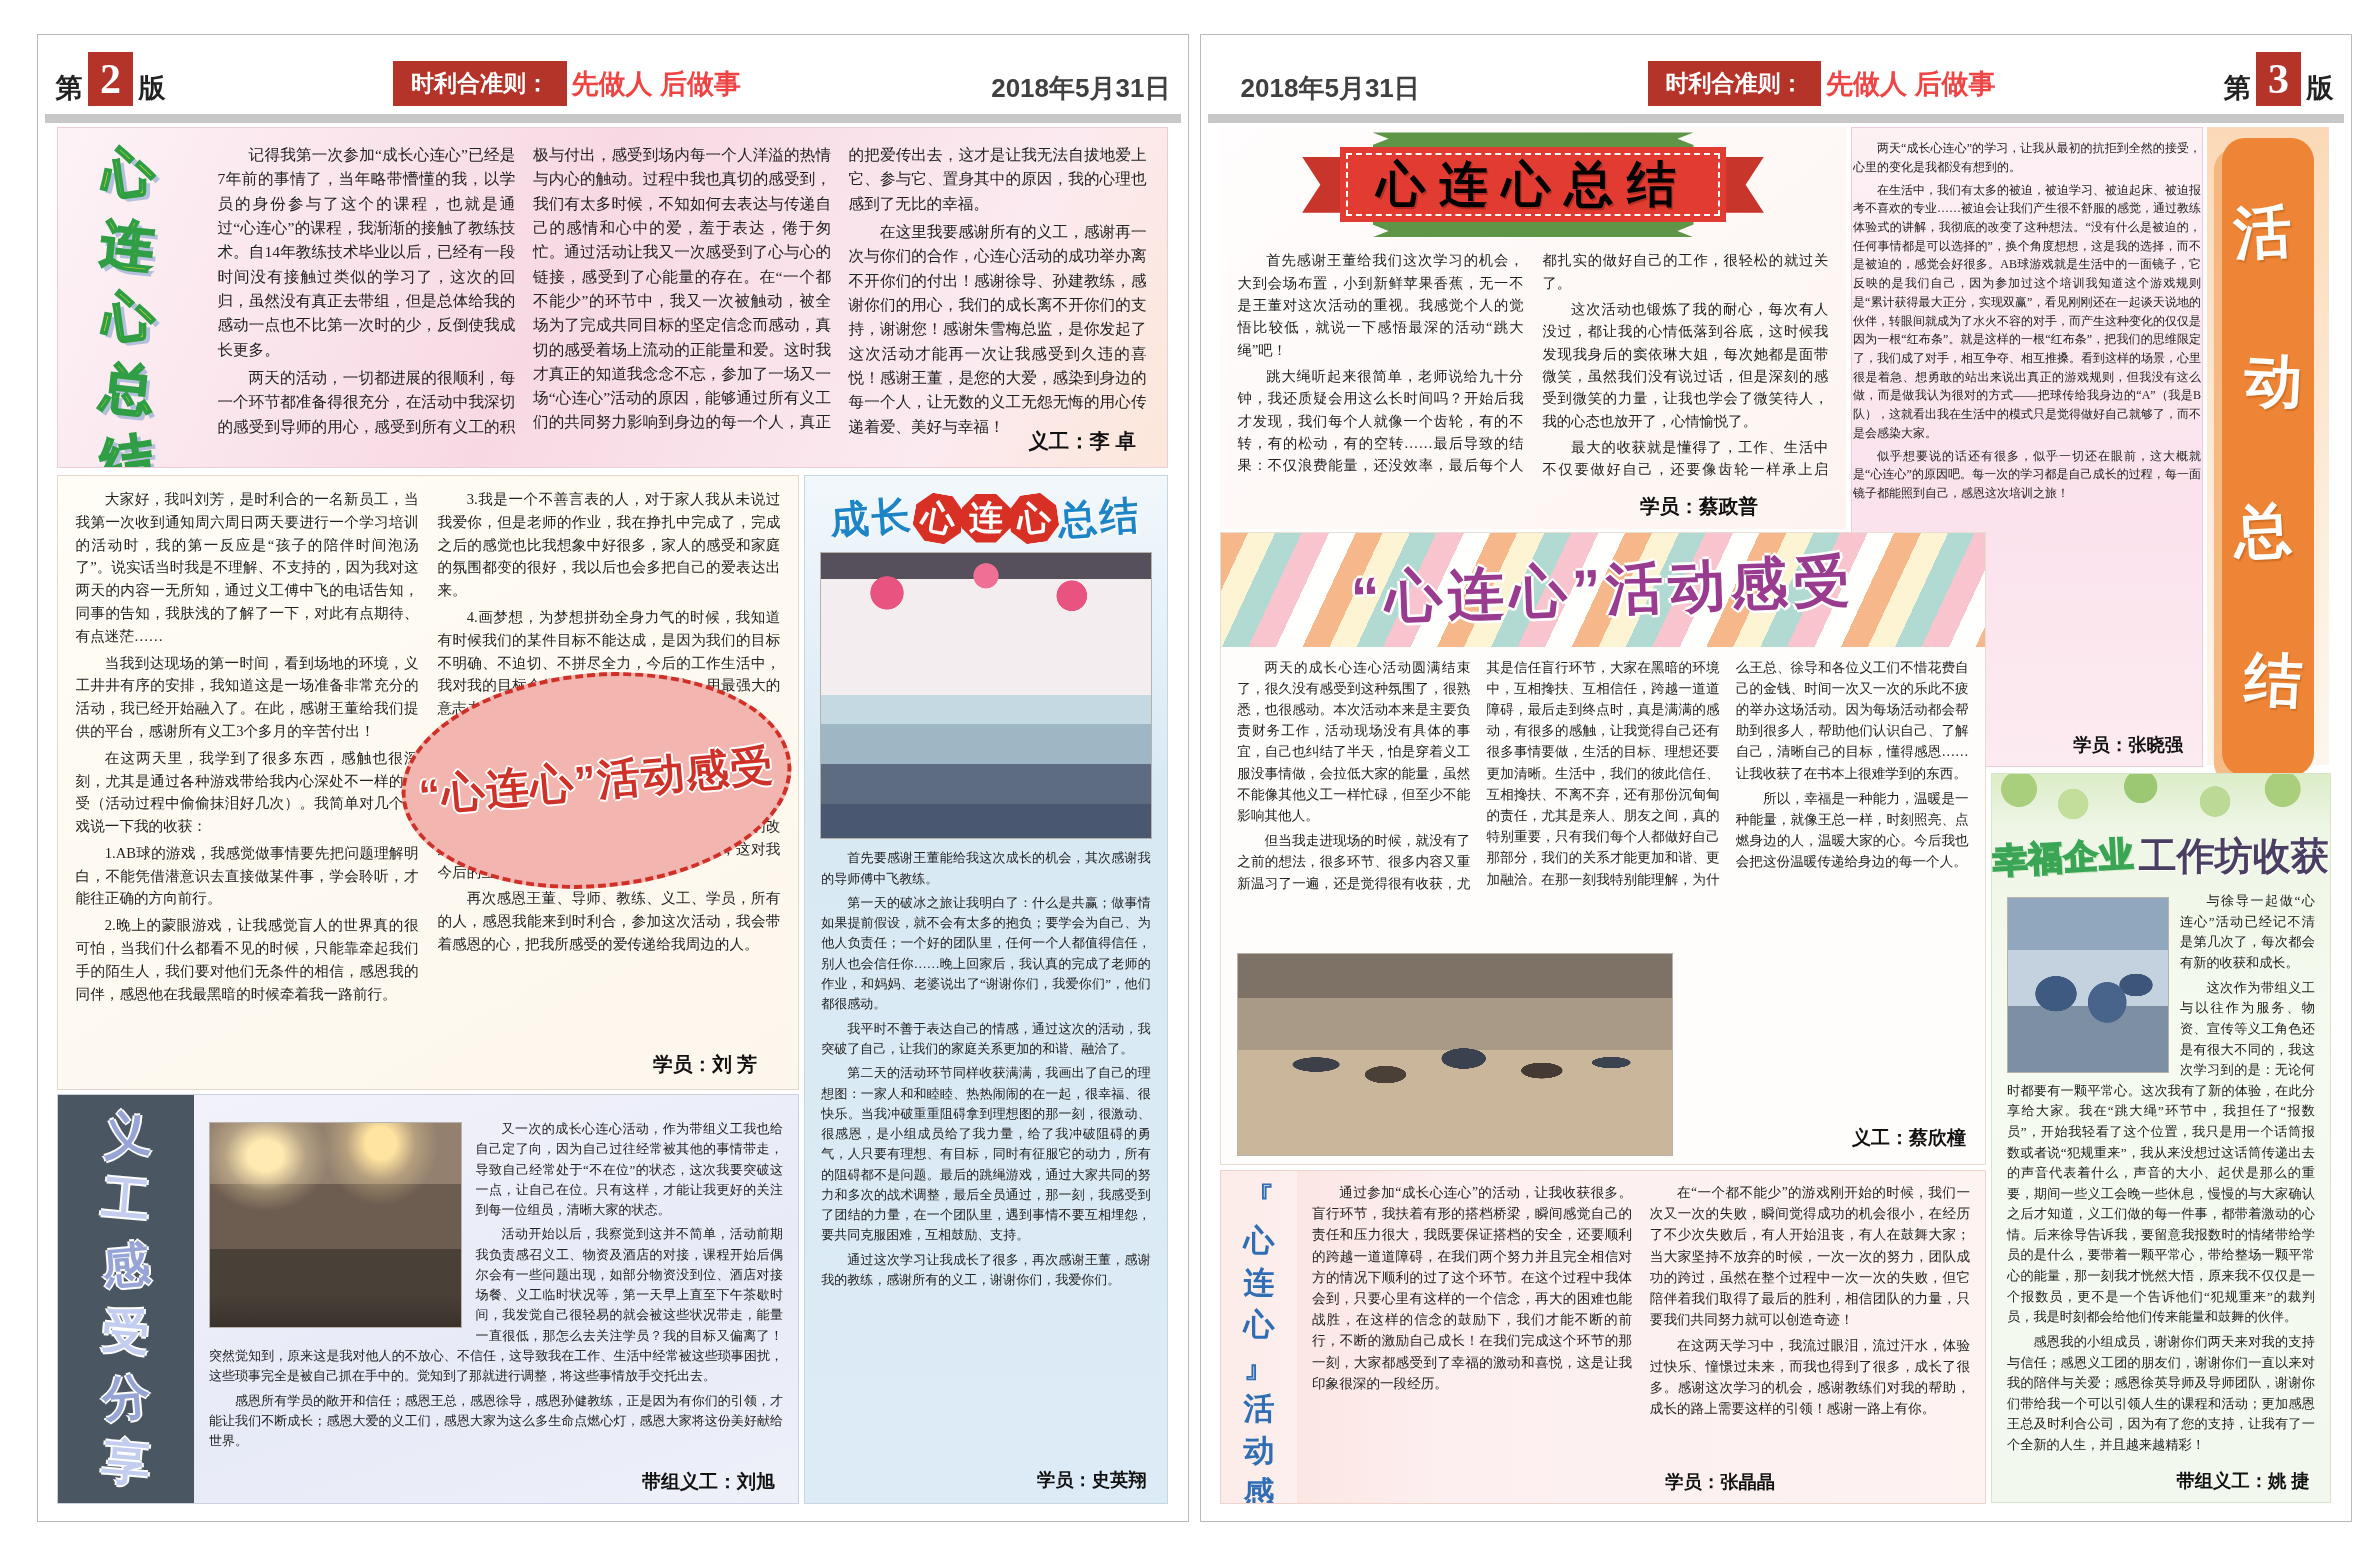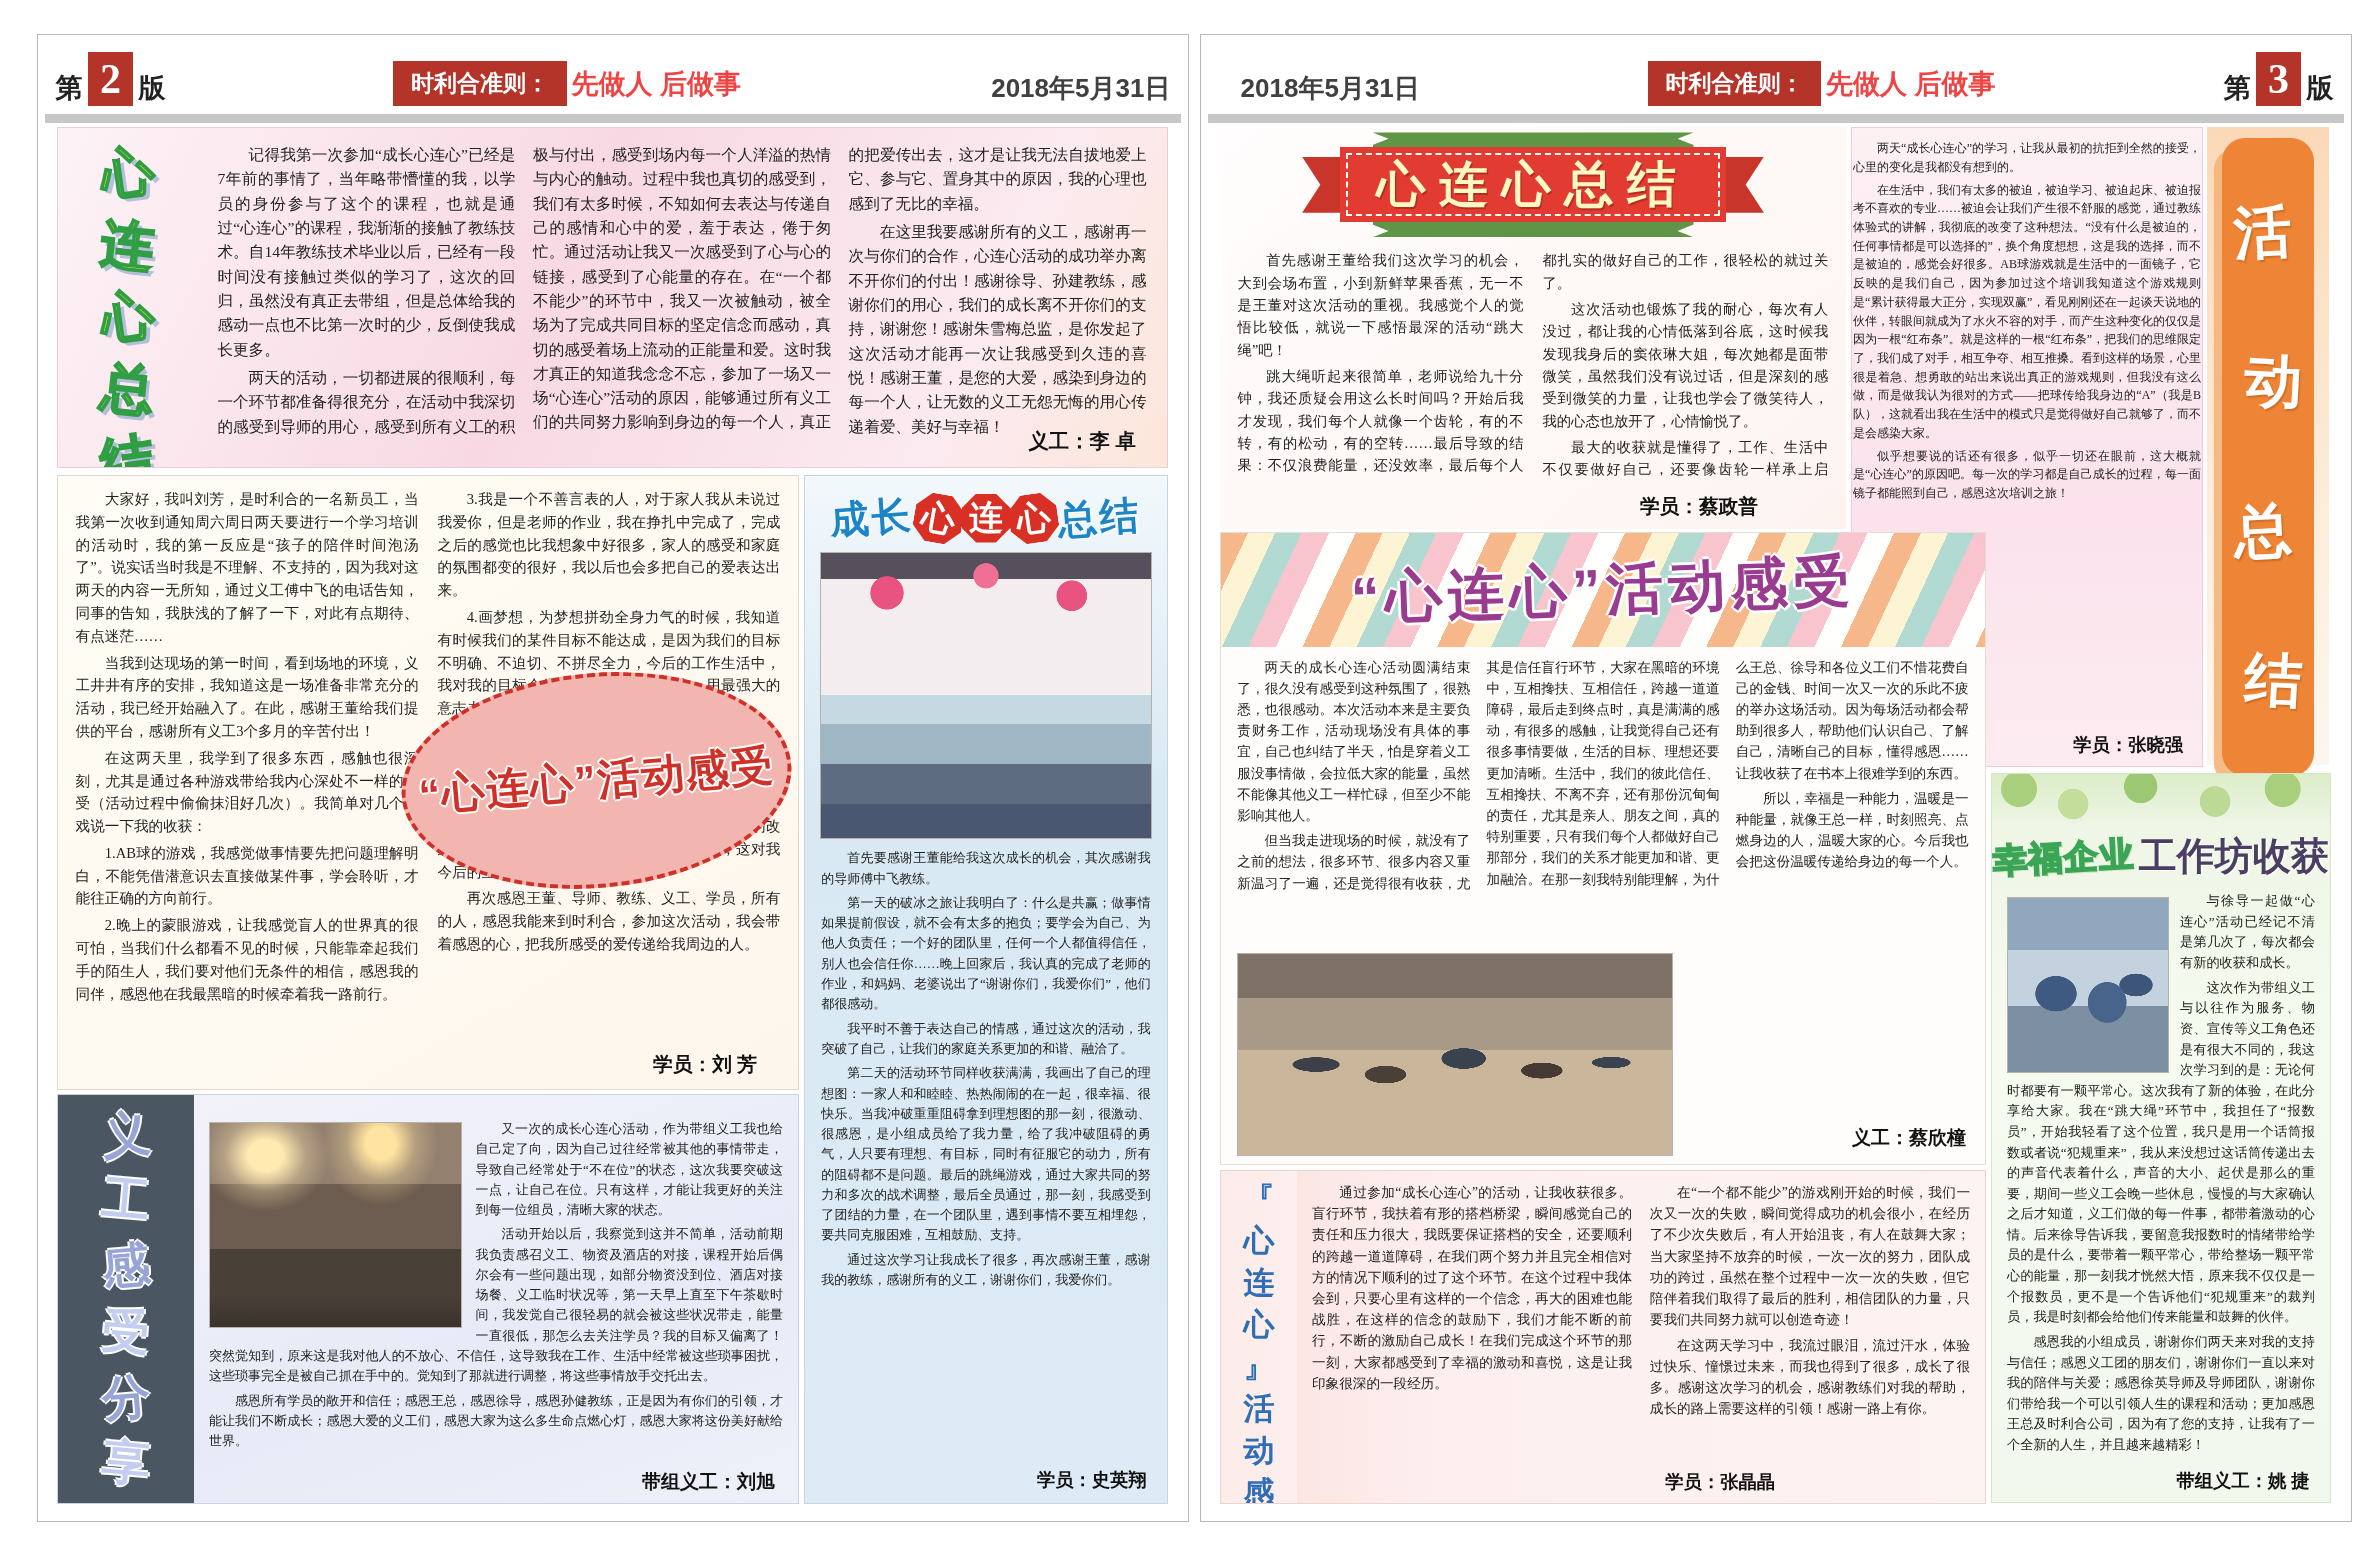--- a/index.html
+++ b/index.html
@@ -70,21 +70,21 @@
 
   
   .secD{position:absolute;top:92px;left:19px;width:626px;height:402px;background:linear-gradient(140deg,#fffdfd,#fdf4f0);overflow:hidden;}
   .ribbon{position:relative;width:421px;height:102px;margin:6.8px auto 11px auto;}
   .ribbon .green{position:absolute;left:50px;right:50px;top:-1.4px;bottom:-1.4px;background:#5f9547;clip-path:polygon(0 0,100% 0,95% 6%,100% 12%,100% 88%,95% 94%,100% 100%,0 100%,5% 94%,0 88%,0 12%,5% 6%);}
   .ribbon .tail{position:absolute;top:23px;bottom:23px;width:48px;background:#c8352b;}
   .ribbon .tail.l{left:-20.4px;clip-path:polygon(0 0,100% 0,100% 100%,0 100%,38% 50%);}
   .ribbon .tail.r{right:-20.4px;clip-path:polygon(0 0,100% 0,62% 50%,100% 100%,0 100%);}
   .ribbon .red{position:absolute;left:17.6px;right:17.6px;top:13.6px;bottom:13.6px;background:#e23c32;display:flex;align-items:center;justify-content:center;}
   .ribbon .red:after{content:"";position:absolute;inset:6.1px;border:2px dashed #fff;}
-  .ribbon .red span{font-family:"Liberation Sans",sans-serif;font-weight:bold;font-size:49px;color:#fef9c3;letter-spacing:13.6px;text-shadow:1.4px 2px 0 rgba(120,20,10,.4);}
+  .ribbon .red span{font-family:"Liberation Sans",sans-serif;font-weight:bold;font-size:49px;color:#000000;letter-spacing:13.6px;text-shadow:1.4px 2px 0 rgba(120,20,10,.4);}
   .secD .atext{padding:2.7px 17.6px;font-size:14.3px;columns:2;column-gap:19px;height:244px;overflow:hidden;}
   .secD .byline{position:absolute;bottom:9.5px;right:88px;font-size:19.7px;}
 
   
   .secE{position:absolute;top:92px;left:650px;width:350px;height:638px;background:linear-gradient(180deg,#fdf1f4,#fbe2ec 60%,#fcebf1);border:0.7px solid #ecccd8;overflow:hidden;}
   .secE .atext{padding:11px 1px;font-size:12px;height:563px;overflow:hidden;}
   .secE .byline{position:absolute;bottom:9.5px;right:19px;font-size:18.3px;}
 
   
   .secTab{position:absolute;top:92px;left:1006px;width:122px;height:638px;background:linear-gradient(180deg,#fbd9b8,#fdf0e0 70%,#fdf6ee);}

